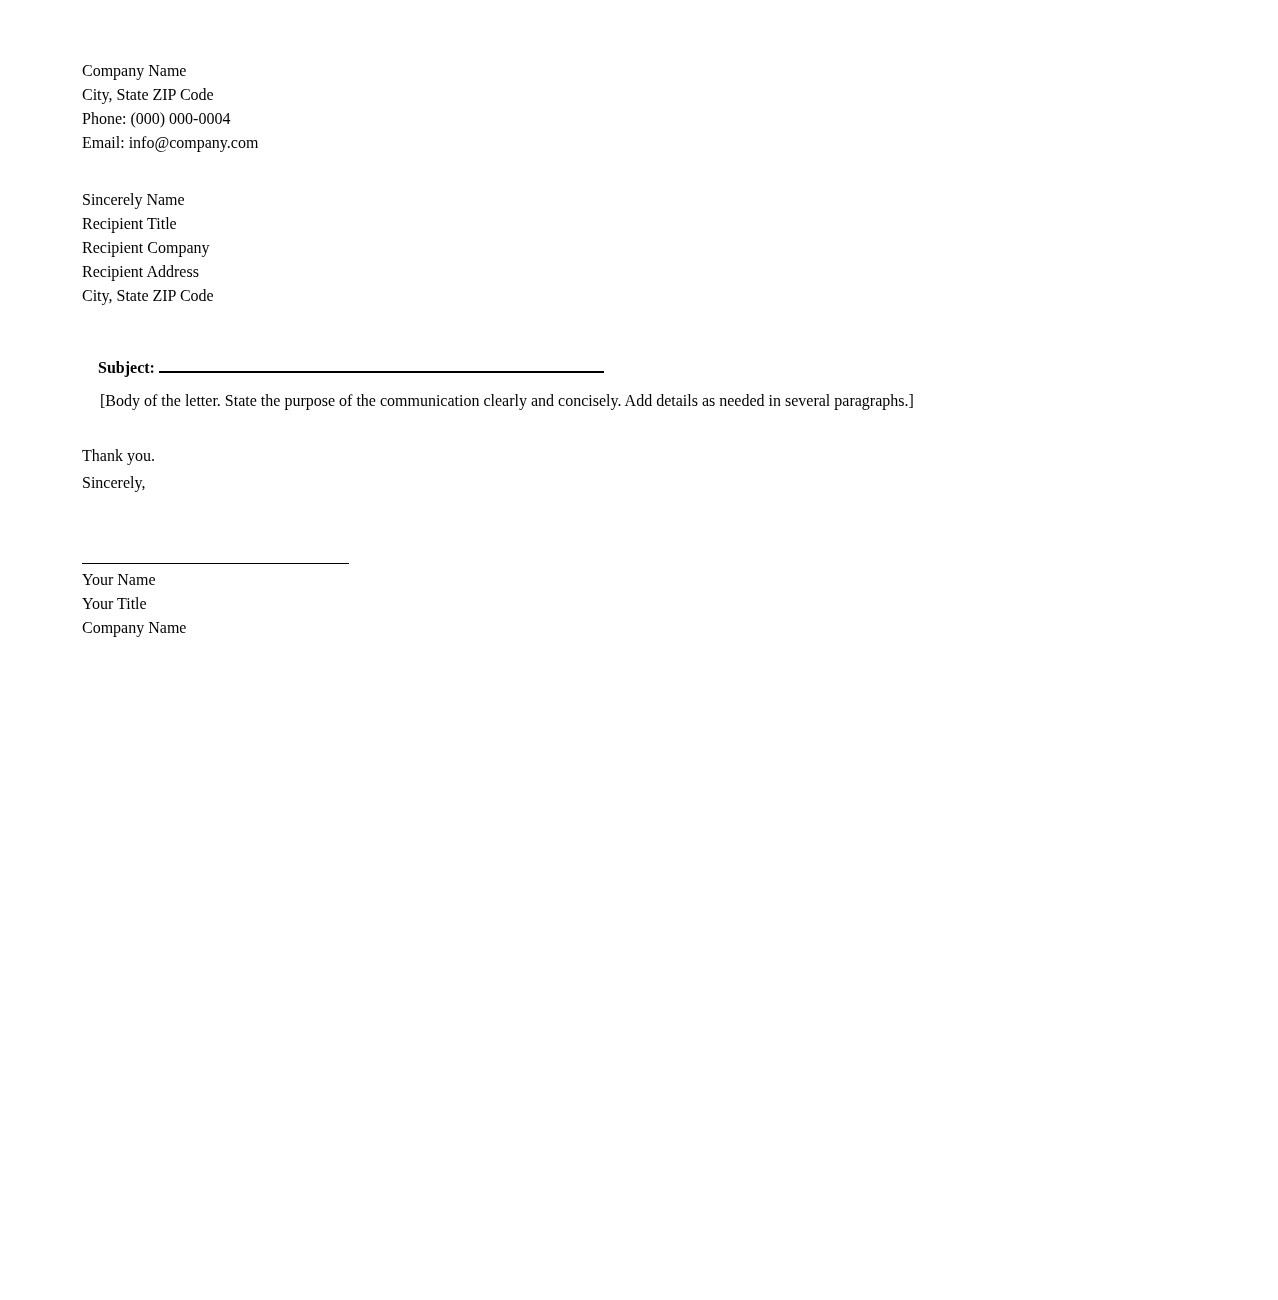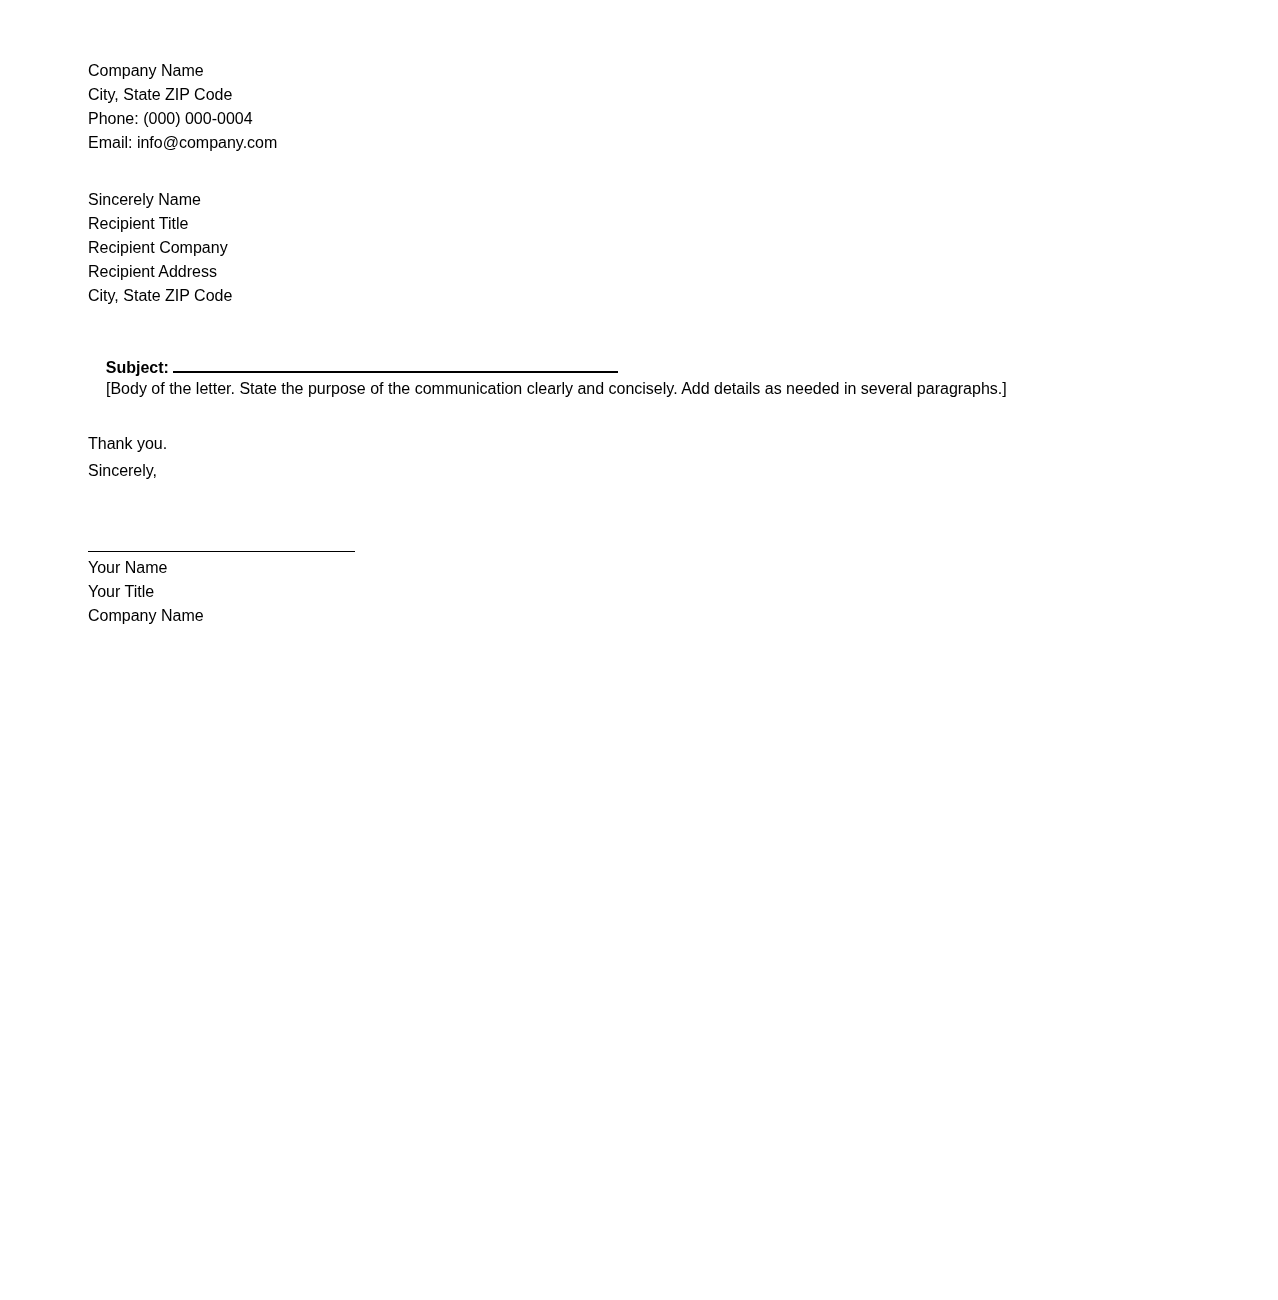--- a/index.html
+++ b/index.html
@@ -11,23 +11,24 @@
       width: 1278px;
       height: 1300px;
       position: relative;
       font-family: "Liberation Sans", sans-serif;
       font-size: 16px;
       color: #000000;
       overflow: hidden;
     }
     .page {
       position: absolute;
-      left: 88px;
+      left: 82px;
       top: 61px;
       width: 1100px;
+      font-family: Liberation Serif, serif;
     }
     .line {
       height: 24px;
       line-height: 20px;
       white-space: pre;
     }
     .block { margin: 0; }
     .date-row {
       margin-top: 27px;
       height: 24px;
@@ -54,21 +55,21 @@
       width: 445px;
       border-bottom: 2px solid #000;
       height: 14px;
     }
     .salutation {
       margin-top: 19px;
       height: 24px;
       line-height: 20px;
     }
     .body-para {
-      margin-top: 18px;
+      margin-top: 30px;
       padding-left: 18px;
       height: 24px;
       line-height: 20px;
       white-space: pre;
     }
     .closing-thanks {
       margin-top: 31px;
       height: 27px;
       line-height: 20px;
     }

